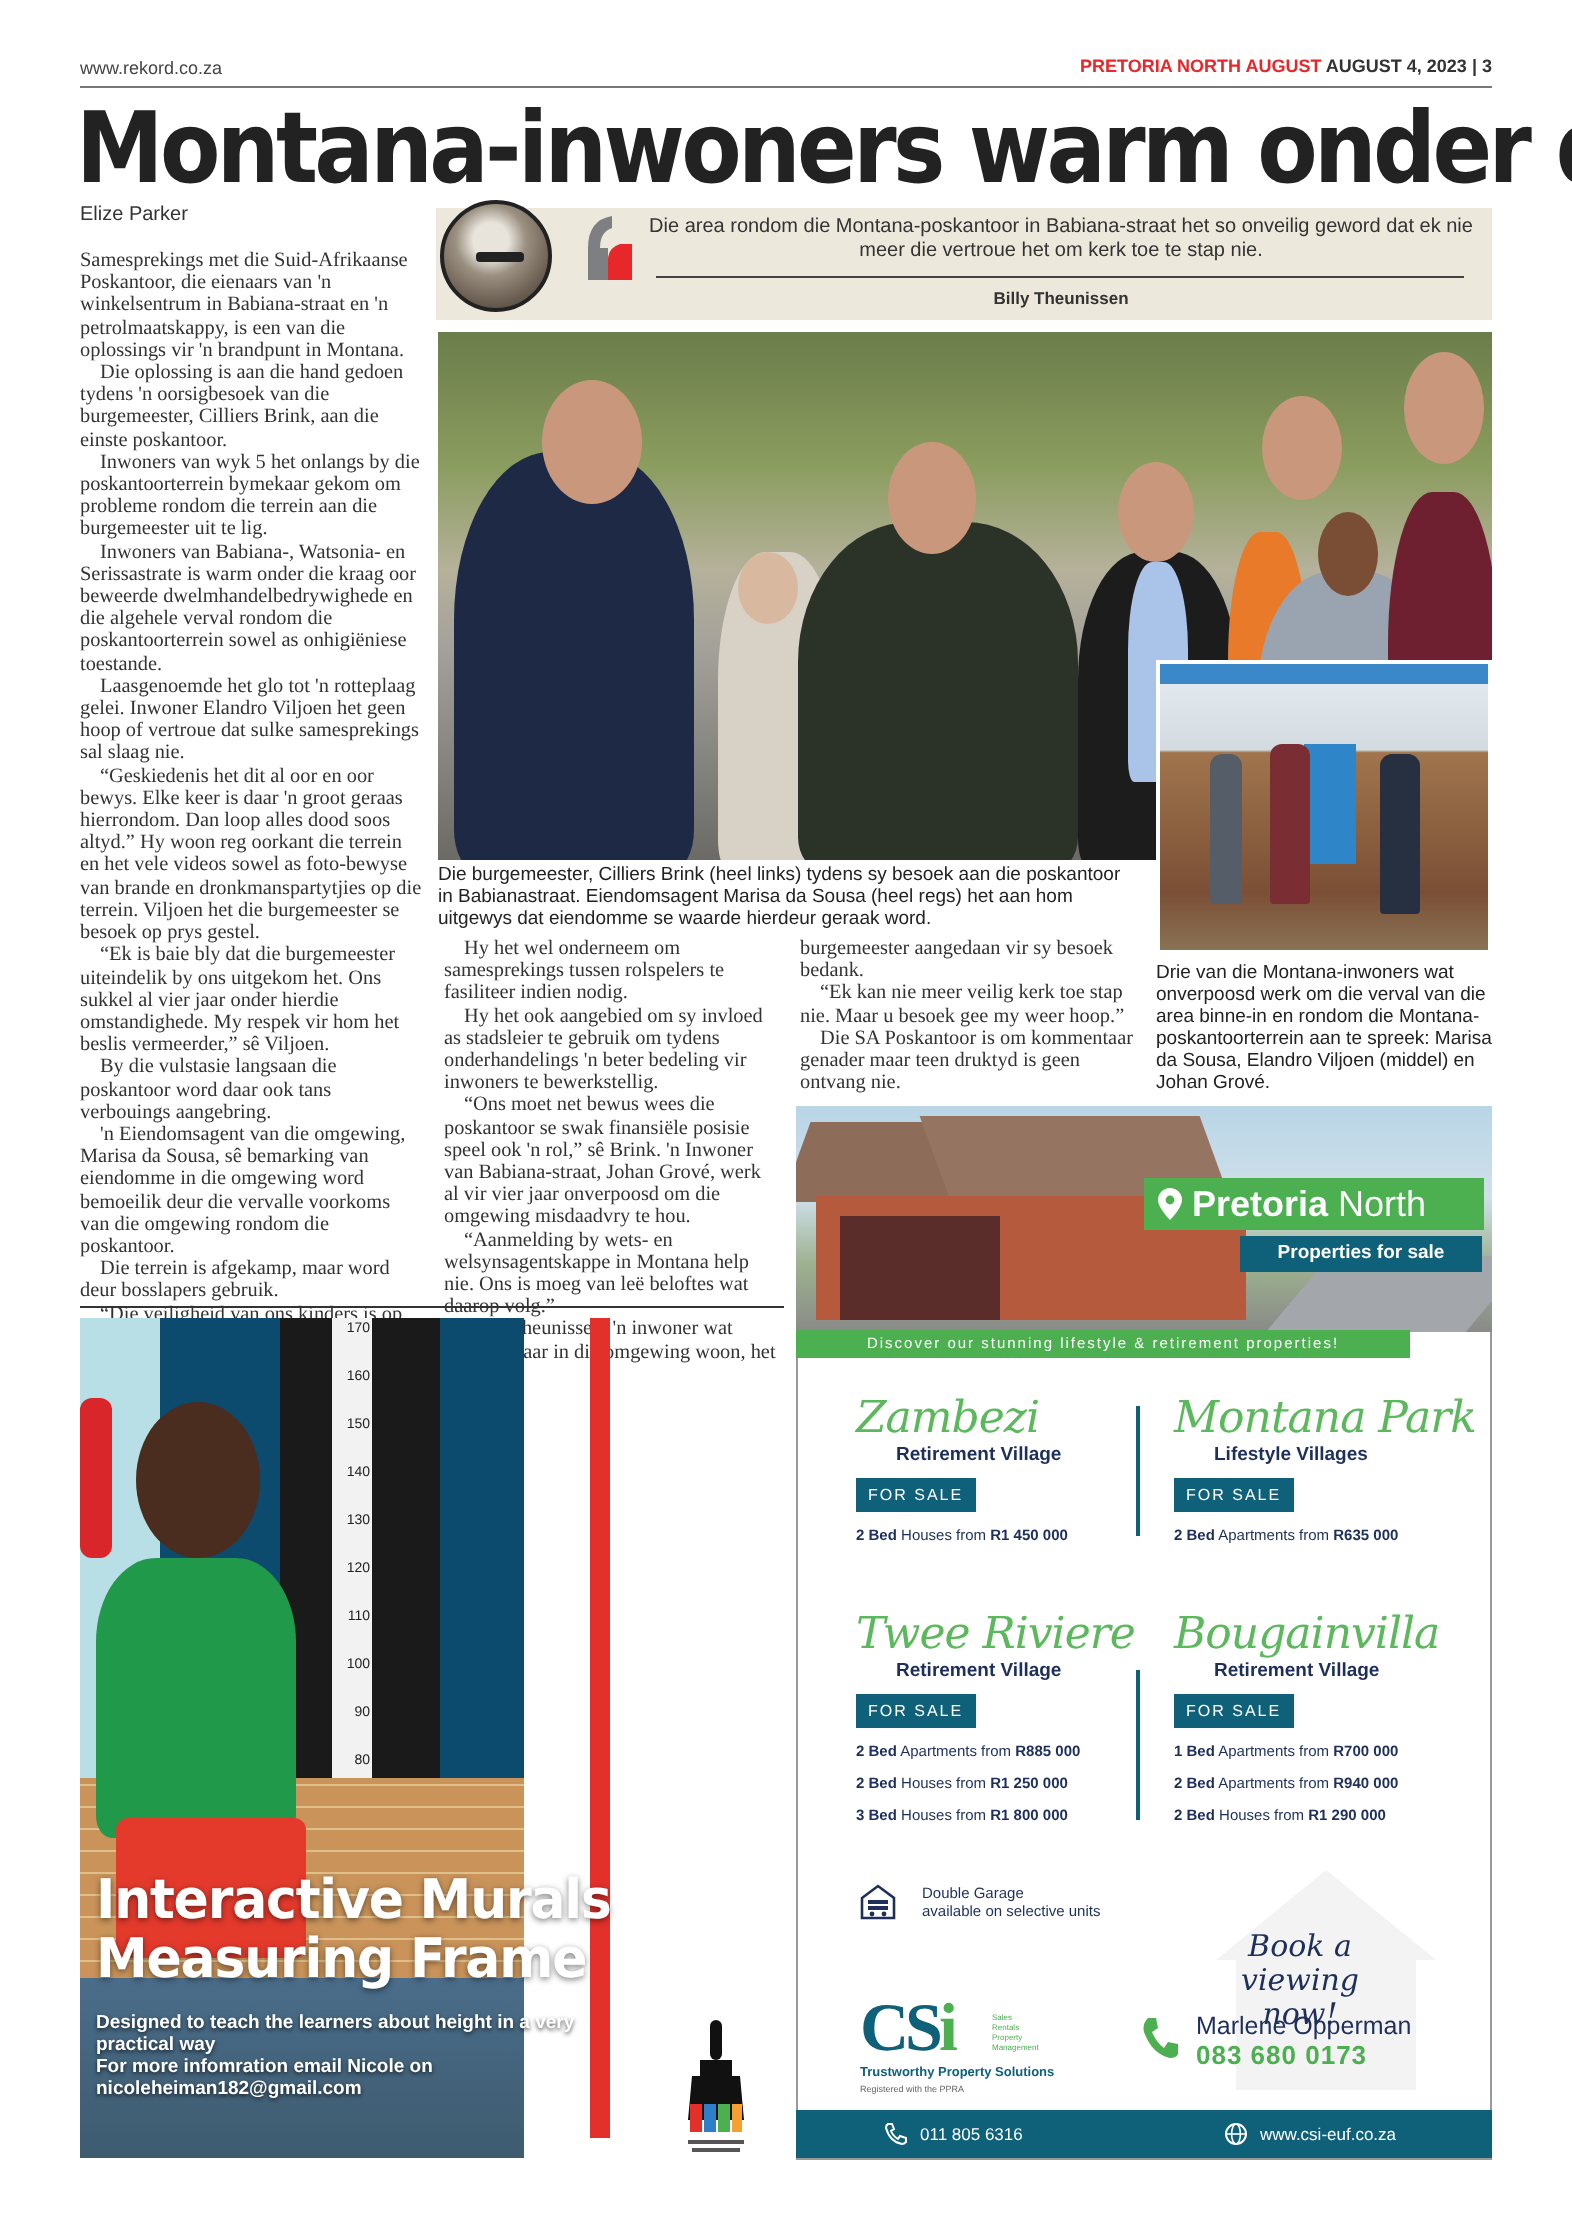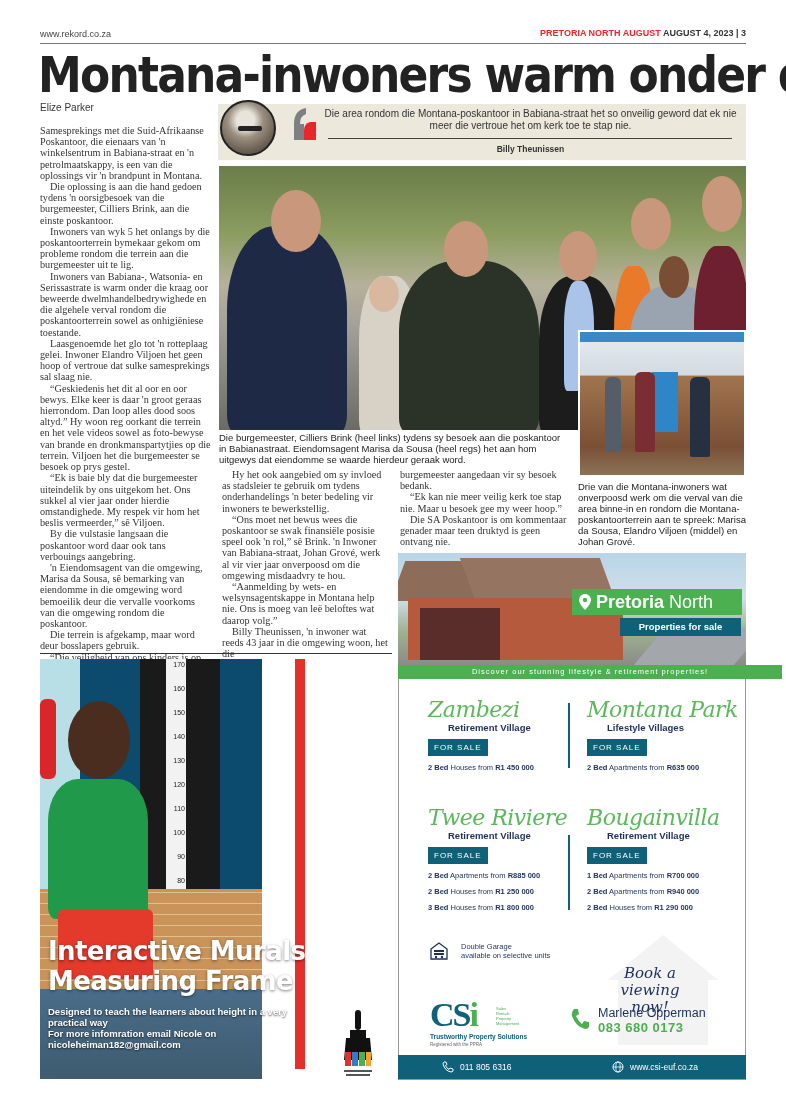--- a/index.html
+++ b/index.html
@@ -63,21 +63,21 @@
   .prop-photo { position: absolute; left: 398px; top: 553px; width: 348px; height: 113px; overflow: hidden; background: linear-gradient(180deg, #b9d5e6 0%, #cfe0ea 40%, #9db18f 70%, #8a8a88 100%); }
   .prop-photo .roof1 { position: absolute; left: 0; top: 8px; width: 120px; height: 40px; background: #8d6d5a; transform: skewX(-20deg); }
   .prop-photo .roof2 { position: absolute; left: 70px; top: 5px; width: 140px; height: 45px; background: #957562; transform: skewX(20deg); }
   .prop-photo .wall { position: absolute; left: 10px; top: 45px; width: 215px; height: 62px; background: #b65a3d; }
   .prop-photo .garage { position: absolute; left: 22px; top: 55px; width: 80px; height: 52px; background: #5a2c2a; }
   .prop-photo .road { position: absolute; left: 250px; top: 75px; width: 100px; height: 40px; background: #a3a6aa; transform: skewX(-40deg); }
   .pn-badge { position: absolute; left: 572px; top: 589px; width: 170px; height: 26px; background: #4caf50; color: #fff; font: bold 18px "Liberation Sans", sans-serif; line-height: 26px; padding-left: 24px; }
   .pn-badge .thin { font-weight: normal; }
   .pn-pin { position: absolute; left: 579px; top: 594px; width: 12px; height: 16px; }
   .pfs { position: absolute; left: 620px; top: 618px; width: 121px; height: 18px; background: #0f6079; color: #fff; font: bold 9.5px "Liberation Sans", sans-serif; line-height: 18px; text-align: center; }
-  .discover { position: absolute; left: 398px; top: 665px; width: 384px; height: 14px; background: #4caf50; color: #fff; font: 7.5px "Liberation Sans", sans-serif; letter-spacing: 1px; line-height: 14px; text-align: center; }
+  .discover { position: absolute; left: 398px; top: 665px; width: 307px; height: 14px; background: #4caf50; color: #fff; font: 7.5px "Liberation Sans", sans-serif; letter-spacing: 1px; line-height: 14px; text-align: center; }
 
   .village { position: absolute; width: 160px; font-family: "Liberation Sans", sans-serif; }
   .village .script { font: italic 22px "DejaVu Serif", serif; color: #5cb85c; line-height: 24px; letter-spacing: -0.5px; }
   .village .type { font: bold 9.5px "Liberation Sans", sans-serif; color: #1e2f5a; margin-top: 0px; margin-left: 20px; }
   .village .forsale { display: inline-block; margin-top: 6px; background: #0f6079; color: #fff; font: 8px "Liberation Sans", sans-serif; letter-spacing: 1px; padding: 4px 6px; }
   .village .line { font: 7.5px "Liberation Sans", sans-serif; color: #1e2f5a; margin-top: 7px; }
   .village .line b { font-weight: bold; }
   .v-zambezi { left: 428px; top: 698px; }
   .v-montana { left: 587px; top: 698px; }
   .v-twee { left: 428px; top: 806px; }
@@ -166,20 +166,21 @@
   <div style="position:absolute;left:0;top:0;width:168px;height:10px;background:#3a88c8;"></div>
   <div style="position:absolute;left:72px;top:40px;width:26px;height:60px;background:#2e86c9;"></div>
   <div style="position:absolute;left:25px;top:45px;width:16px;height:75px;background:#555d68;border-radius:6px 6px 2px 2px;"></div>
   <div style="position:absolute;left:55px;top:40px;width:20px;height:80px;background:#7a2d32;border-radius:6px 6px 2px 2px;"></div>
   <div style="position:absolute;left:110px;top:45px;width:20px;height:80px;background:#263040;border-radius:6px 6px 2px 2px;"></div>
 </div>
 <div class="caption cap-main">Die burgemeester, Cilliers Brink (heel links) tydens sy besoek aan die poskantoor in Babianastraat. Eiendomsagent Marisa da Sousa (heel regs) het aan hom uitgewys dat eiendomme se waarde hierdeur geraak word.</div>
 <div class="caption cap-inset">Drie van die Montana-inwoners wat onverpoosd werk om die verval van die area binne-in en rondom die Montana-poskantoorterrein aan te spreek: Marisa da Sousa, Elandro Viljoen (middel) en Johan Grové.</div>
 
 <div class="col col-2">
+  <p>Hy het wel onderneem om samesprekings tussen rolspelers te fasiliteer indien nodig.</p>
   <p>Hy het ook aangebied om sy invloed as stadsleier te gebruik om tydens onderhandelings 'n beter bedeling vir inwoners te bewerkstellig.</p>
   <p>“Ons moet net bewus wees die poskantoor se swak finansiële posisie speel ook 'n rol,” sê Brink. 'n Inwoner van Babiana-straat, Johan Grové, werk al vir vier jaar onverpoosd om die omgewing misdaadvry te hou.</p>
   <p>“Aanmelding by wets- en welsynsagentskappe in Montana help nie. Ons is moeg van leë beloftes wat daarop volg.”</p>
   <p>Billy Theunissen, 'n inwoner wat reeds 43 jaar in die omgewing woon, het die</p>
 </div>
 <div class="col col-3">
   <p class="first">burgemeester aangedaan vir sy besoek bedank.</p>
   <p>“Ek kan nie meer veilig kerk toe stap nie. Maar u besoek gee my weer hoop.”</p>
   <p>Die SA Poskantoor is om kommentaar genader maar teen druktyd is geen ontvang nie.</p>
 </div>

